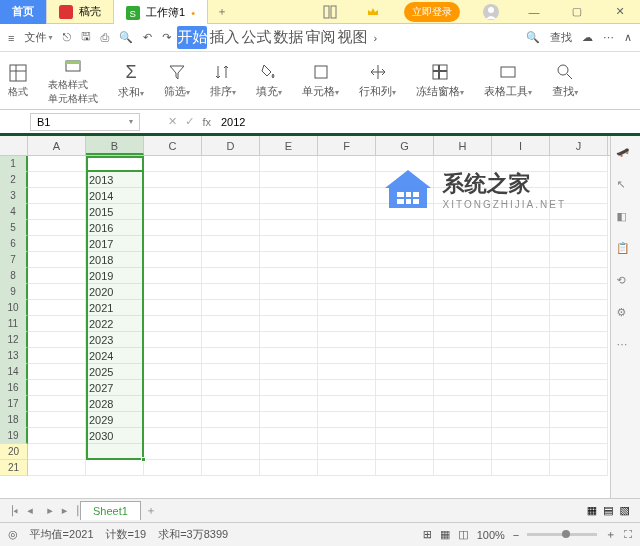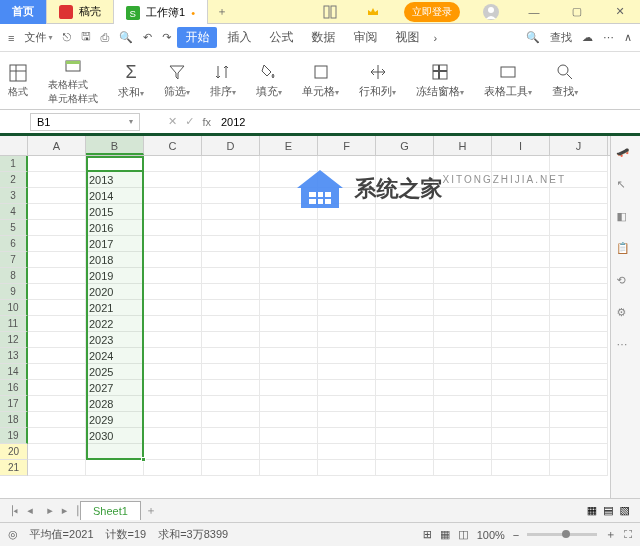--- a/index.html
+++ b/index.html
@@ -8,21 +8,21 @@
 .tab{height:32px;padding:0 12px;display:flex;align-items:center;gap:6px;border-right:1px solid #d0d0d0;cursor:pointer}
 .tab.home{background:#4b8bf4;color:#fff;font-weight:bold}
 .tab.active{background:#fff;border-top:2px solid #4b8bf4}
 .tab-icon{width:14px;height:14px;display:inline-flex;align-items:center;justify-content:center}
 .tab-add{width:28px;text-align:center;color:#666;cursor:pointer}
 .titlebar-right{margin-left:auto;display:flex;align-items:center;gap:19px;padding-right:8px}
 .login-btn{background:#f90;color:#fff;padding:3px 8px;border-radius:10px;font-size:10px}
 .win-btn{width:24px;height:24px;display:flex;align-items:center;justify-content:center;color:#666;cursor:pointer}
 .menubar{height:28px;background:#fff;display:flex;align-items:center;border-bottom:1px solid #ddd;padding:0 4px;gap:2px}
 .menu-btn{padding:2px 4px;color:#555;cursor:pointer;display:flex;align-items:center;gap:2px}
-.menu-tab{padding:2px 8px;color:#555;cursor:pointer;font-size:12px}
+.menu-tab{padding:2px 0;color:#555;cursor:pointer;font-size:15px}
 .menu-tab.active{background:#4b8bf4;color:#fff;border-radius:2px}
 .ribbon{height:58px;background:#fff;display:flex;align-items:center;border-bottom:1px solid #ccc;padding:0 4px;gap:12px}
 .ribbon-group{display:flex;flex-direction:column;align-items:center;gap:2px;padding:0 4px}
 .ribbon-icon{width:20px;height:20px;color:#555}
 .ribbon-label{font-size:10px;color:#555;white-space:nowrap}
 .dropdown-arrow{font-size:8px;color:#888}
 .formula-bar{height:26px;display:flex;align-items:center;border-bottom:3px solid #14532d;background:#fff}
 .name-box{width:110px;border:1px solid #ccc;margin:2px 8px 2px 30px;padding:2px 6px;background:#fff;display:flex;align-items:center;justify-content:space-between}
 .fx-area{display:flex;align-items:center;gap:8px;padding-left:20px}
 .fx-label{color:#777}
@@ -38,21 +38,21 @@
 .rows{position:relative}
 .row{height:16px;display:flex}
 .row-h{width:28px;background:#fef9c3;border-right:1px solid #ccc;border-bottom:1px solid #e0e0e0;text-align:center;line-height:16px;color:#555;font-size:10px}
 .row-h.sel{background:#d5e6d5;border-right:2px solid #3b9e3b}
 .cell{width:58px;border-right:1px solid #e8e8e8;border-bottom:1px solid #e8e8e8;line-height:16px;padding:0 3px;font-size:11px;color:#333;text-align:left}
 .selection{position:absolute;border:2px solid #3b9e3b;background:rgba(80,180,80,0.08);pointer-events:none}
 .active-cell{position:absolute;border:2px solid #3b9e3b;background:#fff;pointer-events:none}
 .fill-handle{position:absolute;width:5px;height:5px;background:#3b9e3b;border:1px solid #fff;pointer-events:none}
 .watermark{position:absolute;right:44px;top:30px;display:flex;align-items:center;gap:8px;opacity:0.92;pointer-events:none}
 .wm-icon{width:54px;height:46px}
-.wm-text{display:flex;flex-direction:row}
+.wm-text{display:flex;flex-direction:column}
 .wm-title{font-size:22px;font-weight:bold;color:#333}
 .wm-sub{font-size:10px;letter-spacing:2px;color:#888}
 .sheet-tabs{height:24px;display:flex;align-items:center;border-top:1px solid #ccc;background:#f3f3f3}
 .st-nav{width:20px;text-align:center;color:#888;cursor:pointer}
 .st-tab{padding:3px 12px;background:#fff;border:1px solid #aaa;border-bottom:none;color:#3b9e3b;font-size:11px;cursor:pointer}
 .st-add{width:20px;text-align:center;color:#888;cursor:pointer}
 .statusbar{height:24px;display:flex;align-items:center;background:#f3f3f3;border-top:1px solid #ccc;padding:0 8px;gap:12px;font-size:10px;color:#555}
 .status-right{margin-left:auto;display:flex;align-items:center;gap:8px}
 .zoom-slider{width:70px;height:3px;background:#ccc;position:relative}
 .zoom-thumb{position:absolute;left:50%;top:-3px;width:8px;height:8px;background:#888;border-radius:50%}

